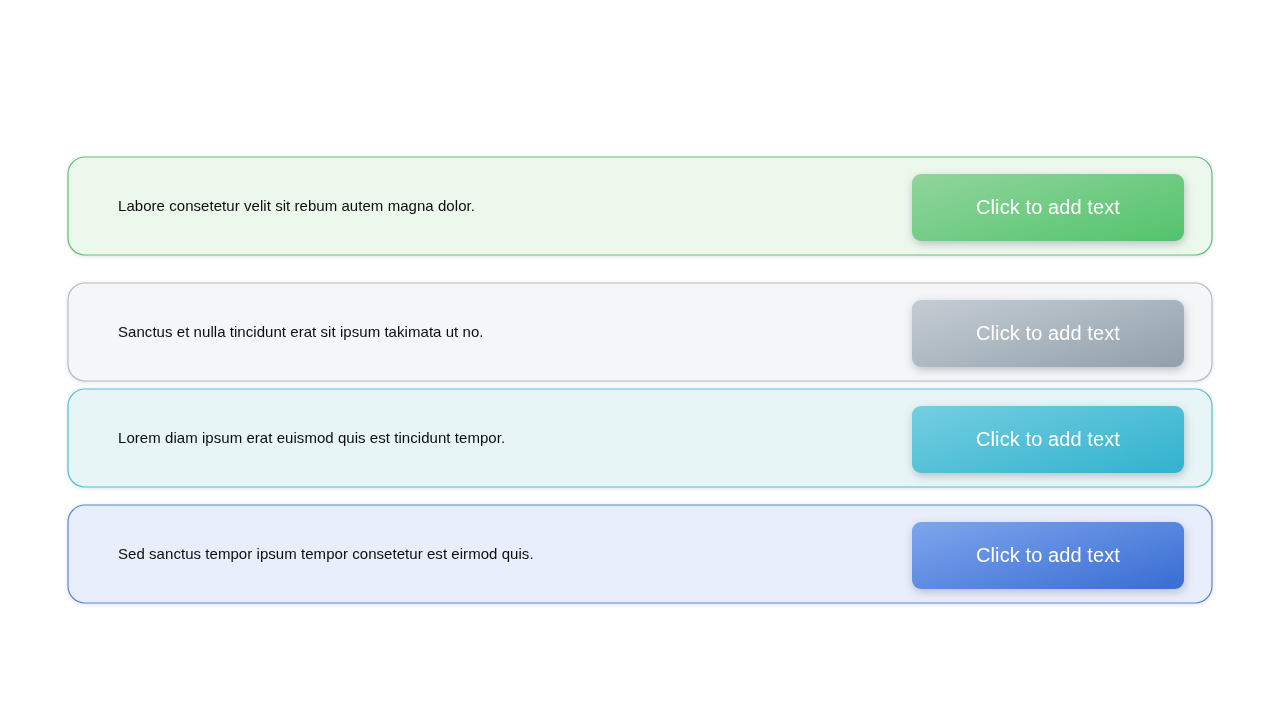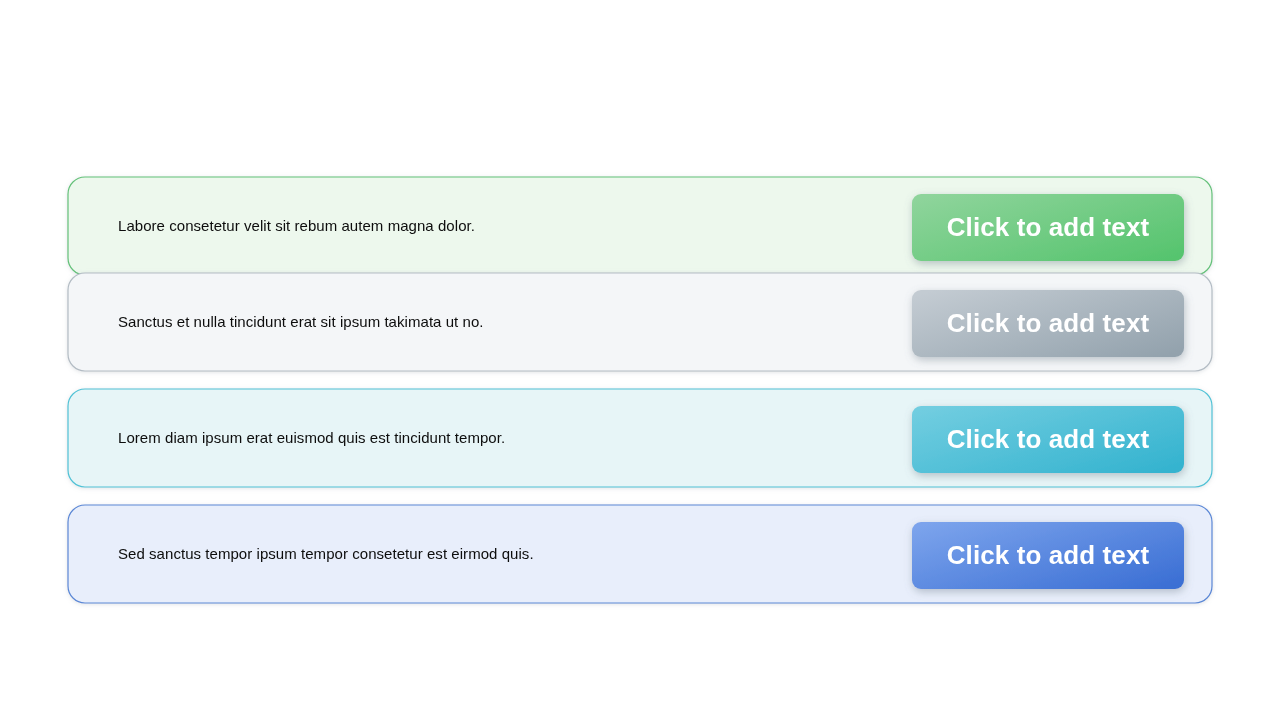--- a/index.html
+++ b/index.html
@@ -20,22 +20,22 @@
   }
 
   
   .band-row {
     position: absolute;
     left: 68px;
     width: 1144px;
     height: 98px;
   }
 
-  .band-row[data-row="0"] { top: 157px; margin-top: 20px; }
-  .band-row[data-row="1"] { top: 273px; padding-left: 19px; }
+  .band-row[data-row="0"] { top: 157px; }
+  .band-row[data-row="1"] { top: 283px; padding-left: 19px; }
   .band-row[data-row="2"] { top: 389px; }
   .band-row[data-row="3"] { top: 505px; }
 
   
   .band-svg {
     position: absolute;
     left: 0;
     top: 0;
     width: 1144px;
     height: 98px;
@@ -82,22 +82,22 @@
 
   .cta-label {
     position: absolute;
     left: 0;
     top: 0;
     width: 272px;
     height: 67px;
     display: flex;
     align-items: center;
     justify-content: center;
-    font-size: 26px;
-    font-weight: bold;
+    font-size: 20px;
+    font-weight: normal;
     color: #ffffff;
     letter-spacing: 0.1px;
     white-space: nowrap;
     pointer-events: none;
   }
 </style>
 </head>
 <body>
 
 <div id="slide">

